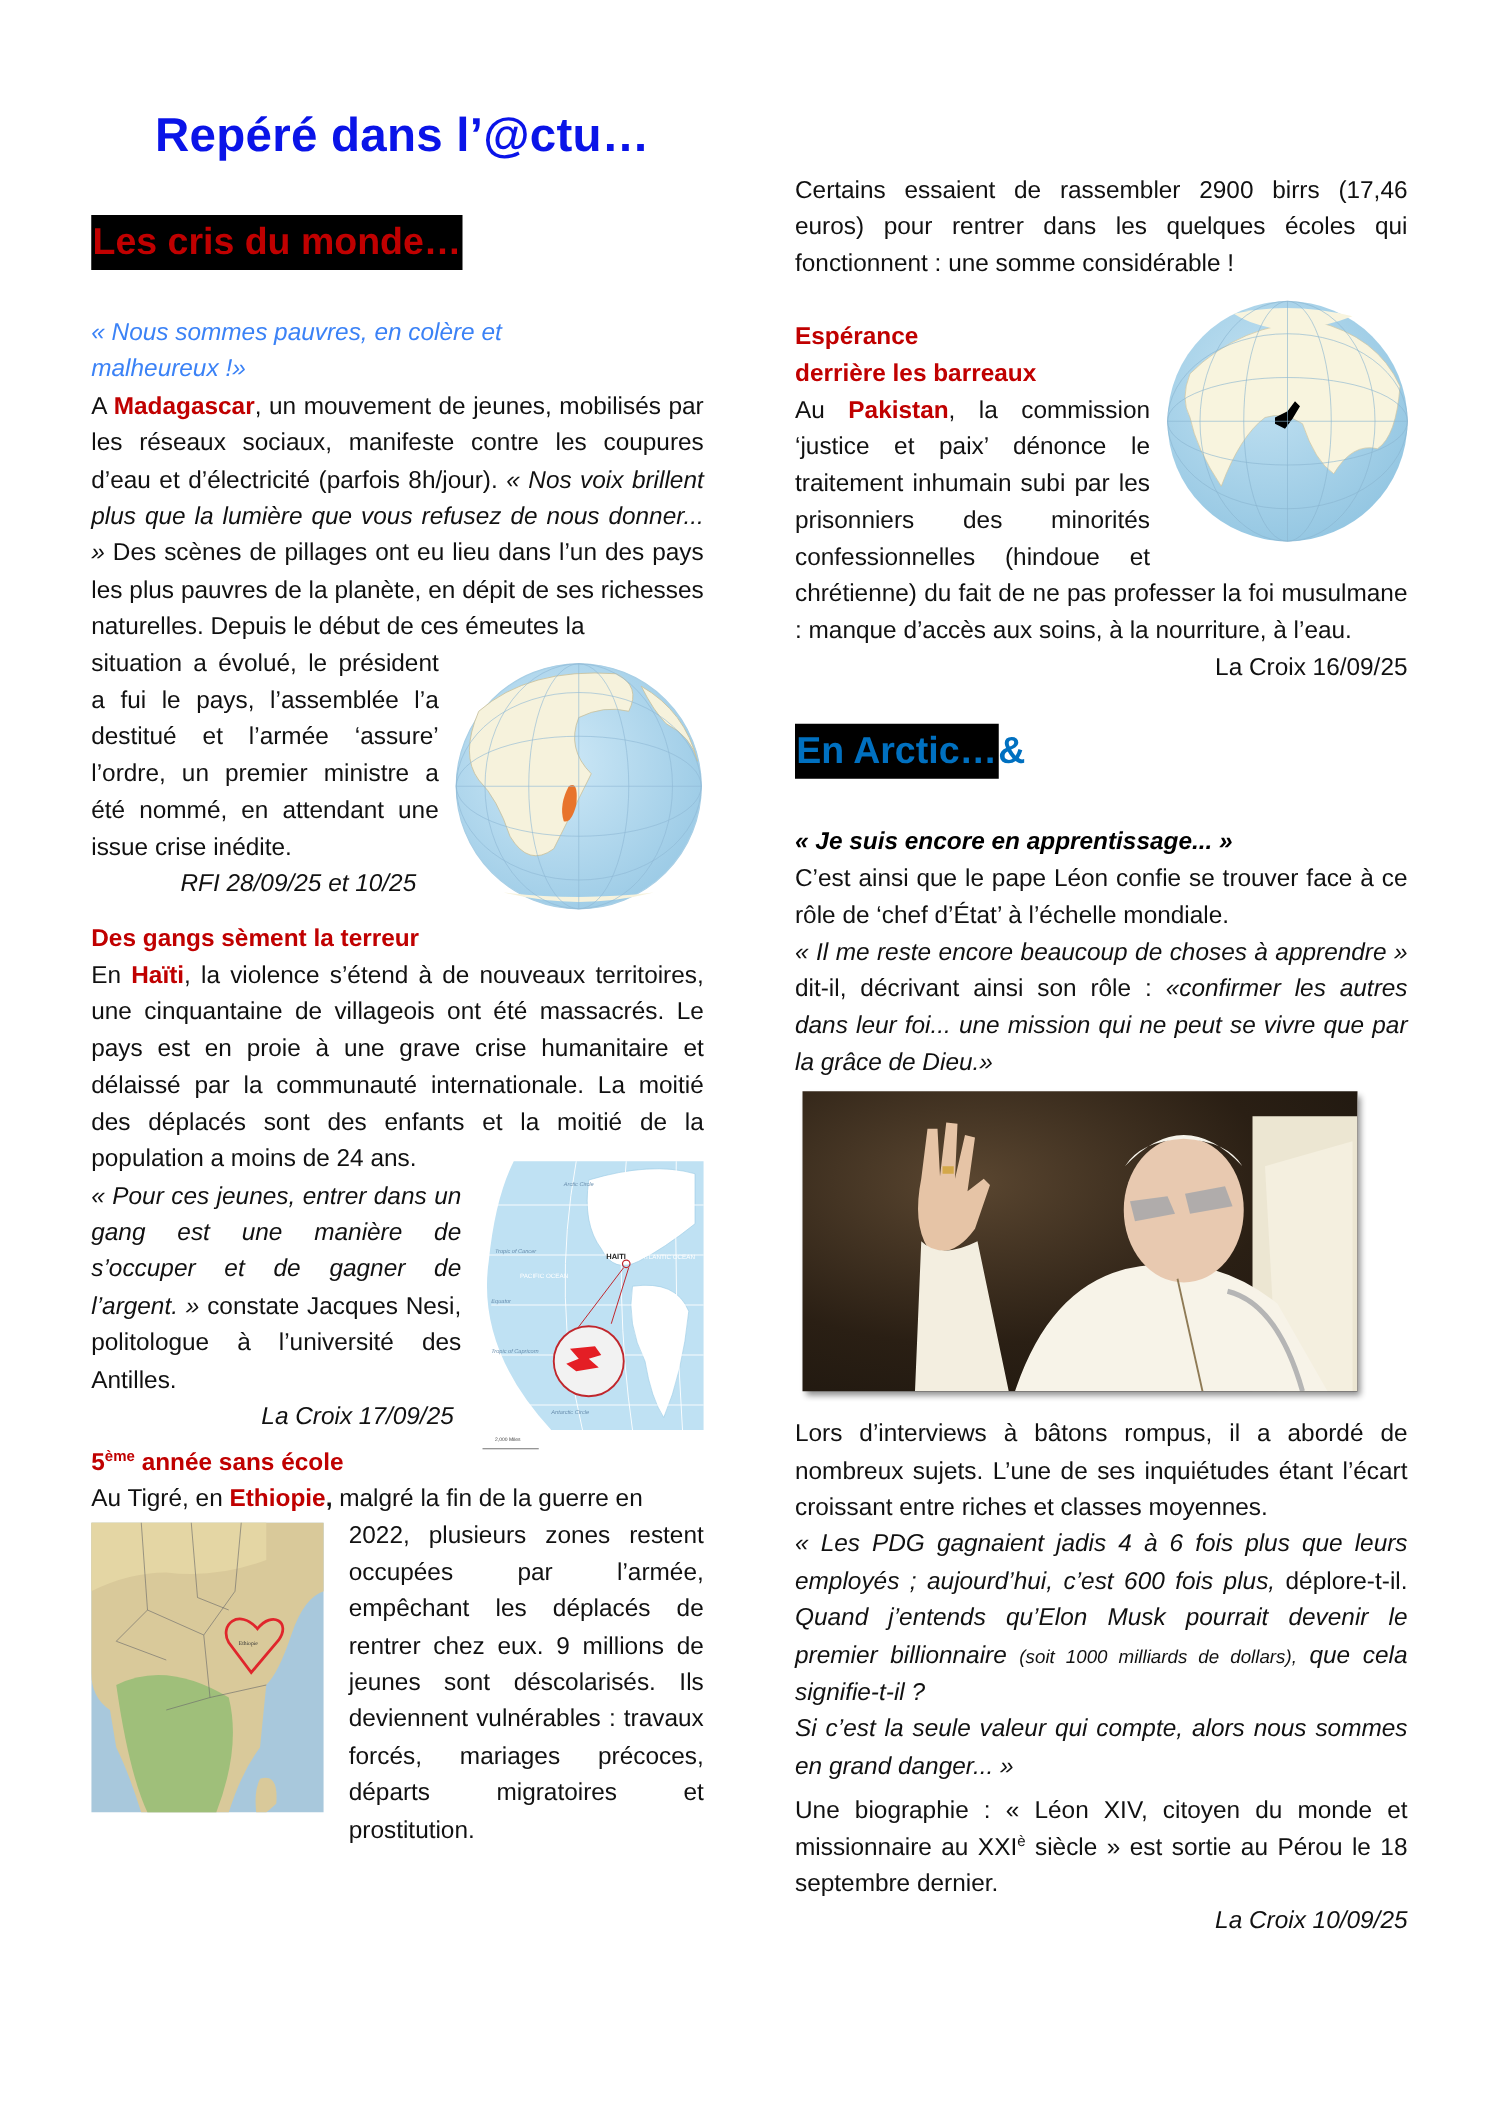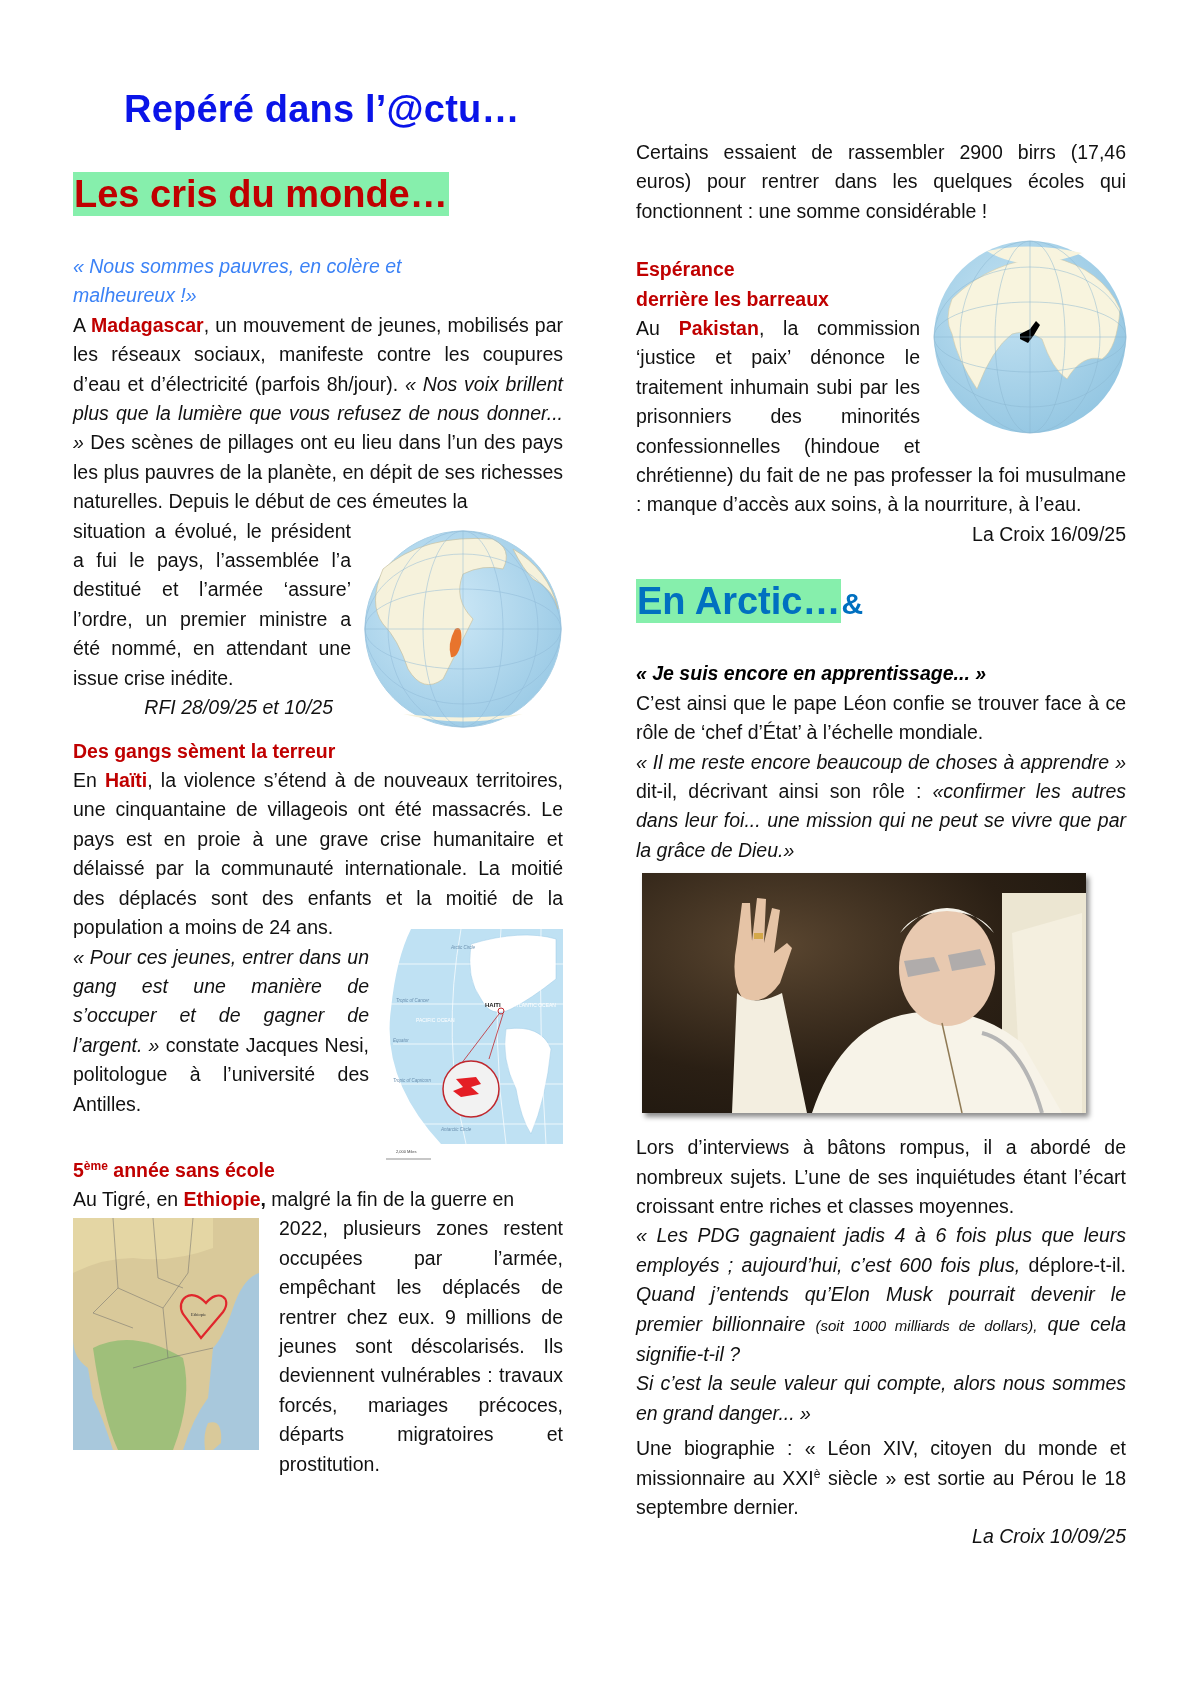--- a/index.html
+++ b/index.html
@@ -5,21 +5,21 @@
   html, body { margin: 0; padding: 0; background: #ffffff; }
   body { width: 1190px; height: 1683px; position: relative; overflow: hidden;
          font-family: "Liberation Sans", sans-serif; color: #111; }
   .page { position: absolute; left: 0; top: 12px; width: 1190px; height: 1683px; }
   .title { position: absolute; left: 124px; top: 76px; font-size: 38px; font-weight: bold;
            color: #0a14e8; letter-spacing: 0.2px; }
   .col { position: absolute; font-size: 19.5px; line-height: 29.4px; }
   .col-left { left: 73px; top: 160px; width: 490px; }
   .col-right { left: 636px; top: 126px; width: 490px; }
   .just { text-align: justify; }
-  .sec-head { display: inline-block; font-size: 38px; font-weight: bold; background: #86efac;
+  .sec-head { display: inline-block; font-size: 30px; font-weight: bold; background: #000000;
               line-height: 44px; padding: 0 1px; }
   .sec-head.red { color: #c00000; }
   .sec-head.blue { color: #0070c0; }
   .amp { color: #0070c0; font-size: 30px; font-weight: bold; }
   .red-b { color: #c00000; font-weight: bold; }
   .red-i { color: #3b82f6; font-style: italic; }
   .blue-bi { color: #000000; font-weight: bold; font-style: italic; }
   .i { font-style: italic; }
   .src { text-align: right; }
   .src.i { font-style: italic; }
@@ -117,20 +117,21 @@
             <text x="12" y="123" font-size="4.5" fill="#6a8fae" font-style="italic" font-family="Liberation Sans, sans-serif">Equator</text>
             <text x="12" y="163" font-size="4.5" fill="#6a8fae" font-style="italic" font-family="Liberation Sans, sans-serif">Tropic of Capricorn</text>
             <text x="60" y="212" font-size="4.5" fill="#6a8fae" font-style="italic" font-family="Liberation Sans, sans-serif">Antarctic Circle</text>
             <text x="15" y="234" font-size="4" fill="#444" font-family="Liberation Sans, sans-serif">2,000 Miles</text>
             <line x1="5" y1="240" x2="50" y2="240" stroke="#444" stroke-width="0.6"></line>
           </svg>
         </div>
         <p style="text-align:justify;">
           <span class="i">« Pour ces jeunes, entrer dans un gang est une manière de s’occuper et de gagner de l’argent. »</span><span> constate Jacques Nesi, politologue à l’université des Antilles.</span>
         </p>
+        <p class="src i" style="margin-right:200px;">La Croix 17/09/25</p>
         <div style="clear:both"></div>
       </div>
     </div>
 
     
     <div style="margin-top:-8px;">
       <p class="red-b">
         <span>5</span><sup>ème</sup><span> année sans école</span>
       </p>
       <p style="white-space:nowrap;">

